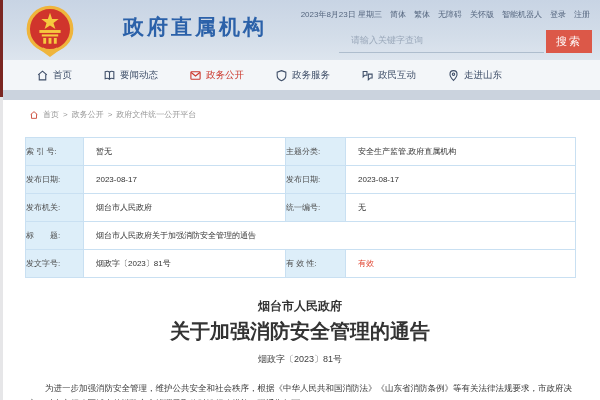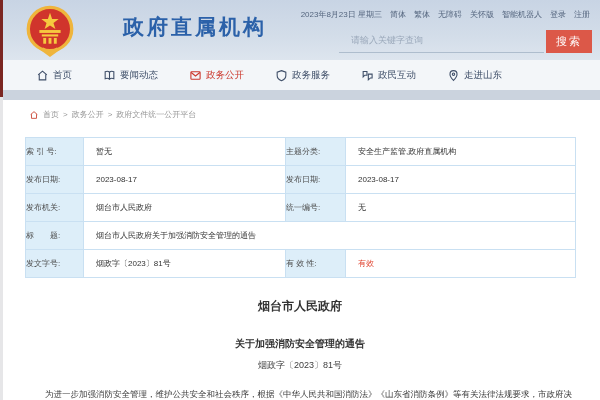--- a/index.html
+++ b/index.html
@@ -53,21 +53,21 @@
   
   .meta-table { margin:17px 0 0 25px; width:550px; border-collapse:collapse; table-layout:fixed; }
   .meta-table td { border:1px solid #c9e0f2; height:28px; font-size:8px; vertical-align:middle; }
   .meta-table td.lbl { background:#ddeef9; color:#4d4d4d; white-space:pre; }
   .meta-table td.val { color:#333; padding-left:12px; }
   .meta-table td.val.red { color:#e04430; }
 
   
   .doc-head { margin-top:20px; text-align:center; color:#333; }
   .doc-org { font-size:12px; font-weight:bold; }
-  .doc-title { font-size:10px; font-weight:bold; margin-top:22px;text-align:center; }
+  .doc-title { font-size:20px; font-weight:bold; margin-top:3px;text-align:center; }
   .doc-number { font-size:9px; margin-top:8px; color:#404040; }
 
   
   .doc-body { margin:15px 28px 0 28px; font-size:8.5px; line-height:15px; color:#3a3a3a;
     text-indent:2em; text-align:justify; }
 </style>
 </head>
 <body>
 
 <div class="edge-strip">

